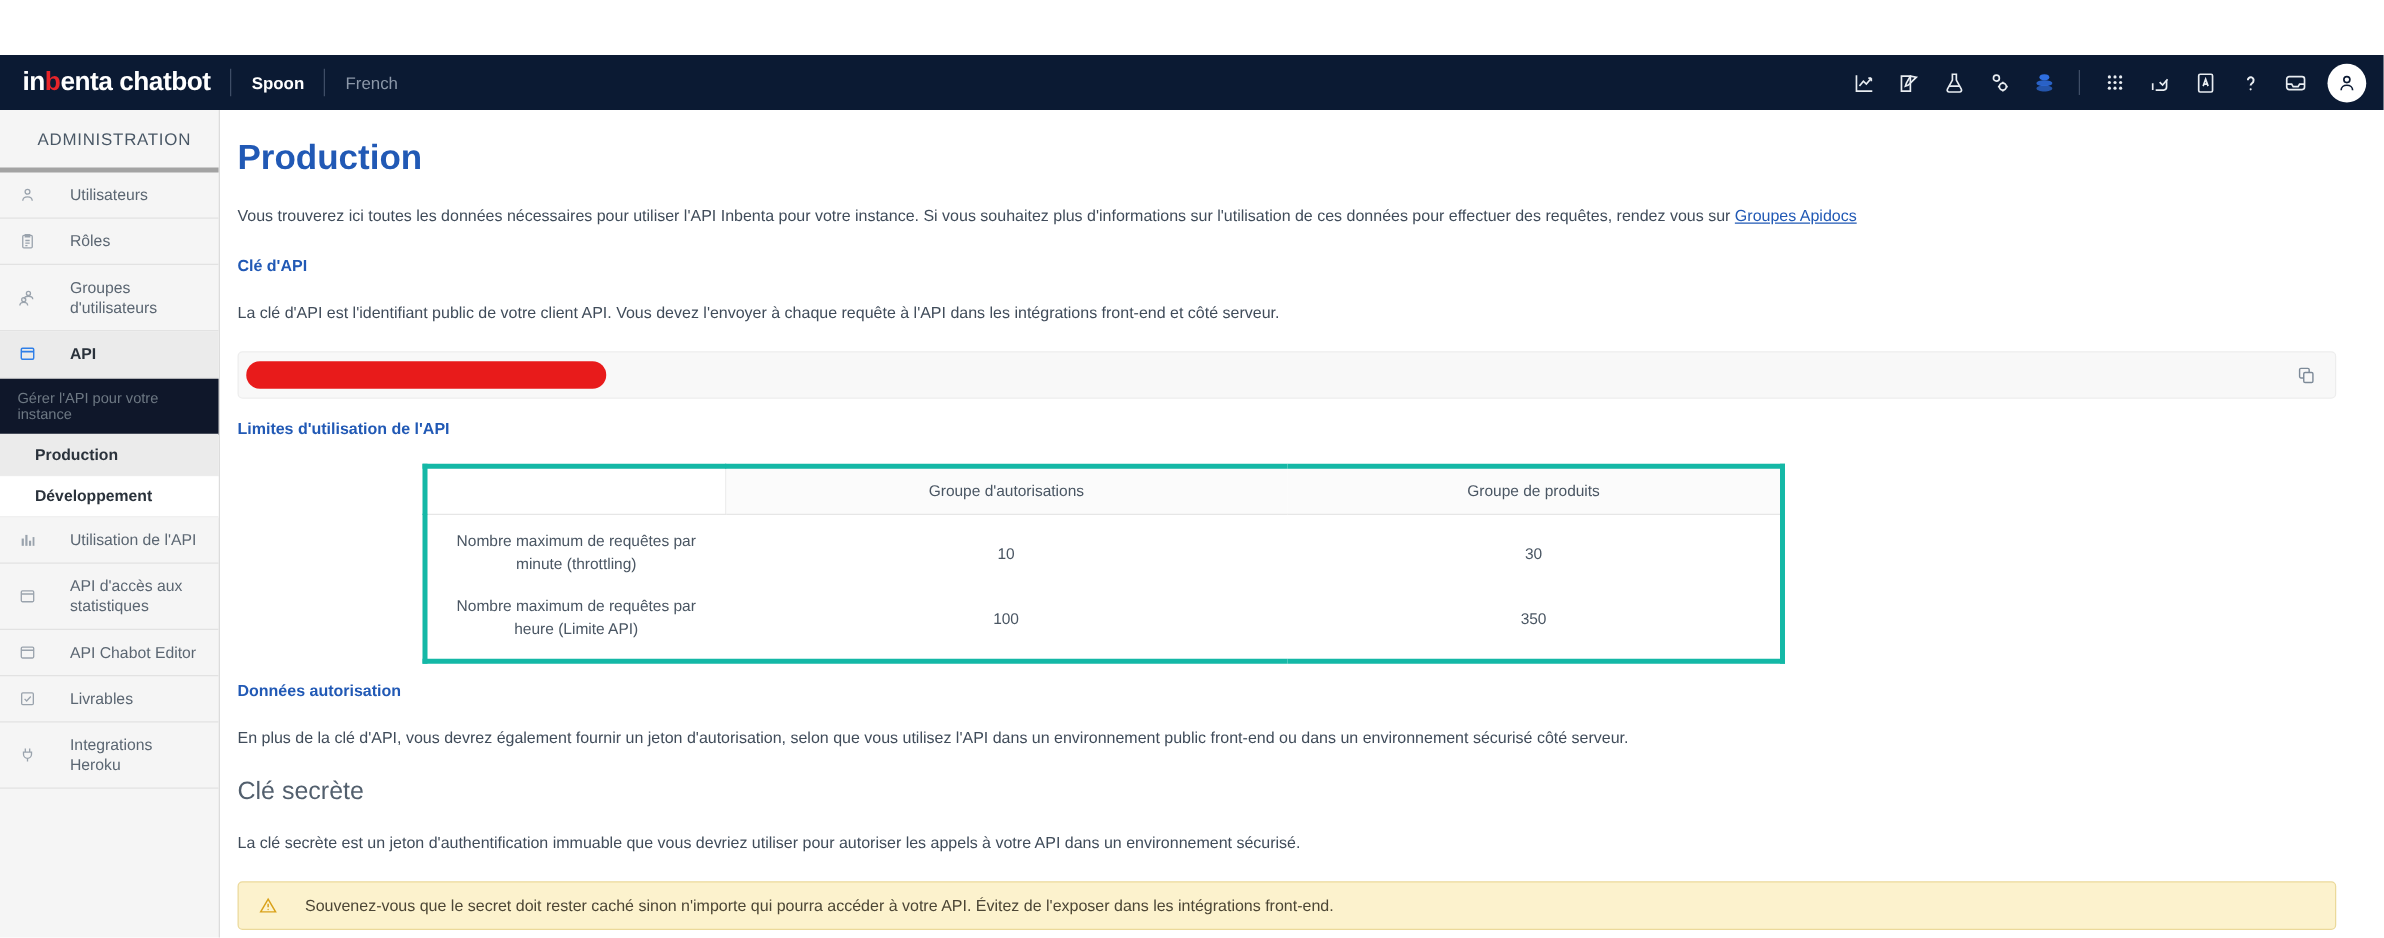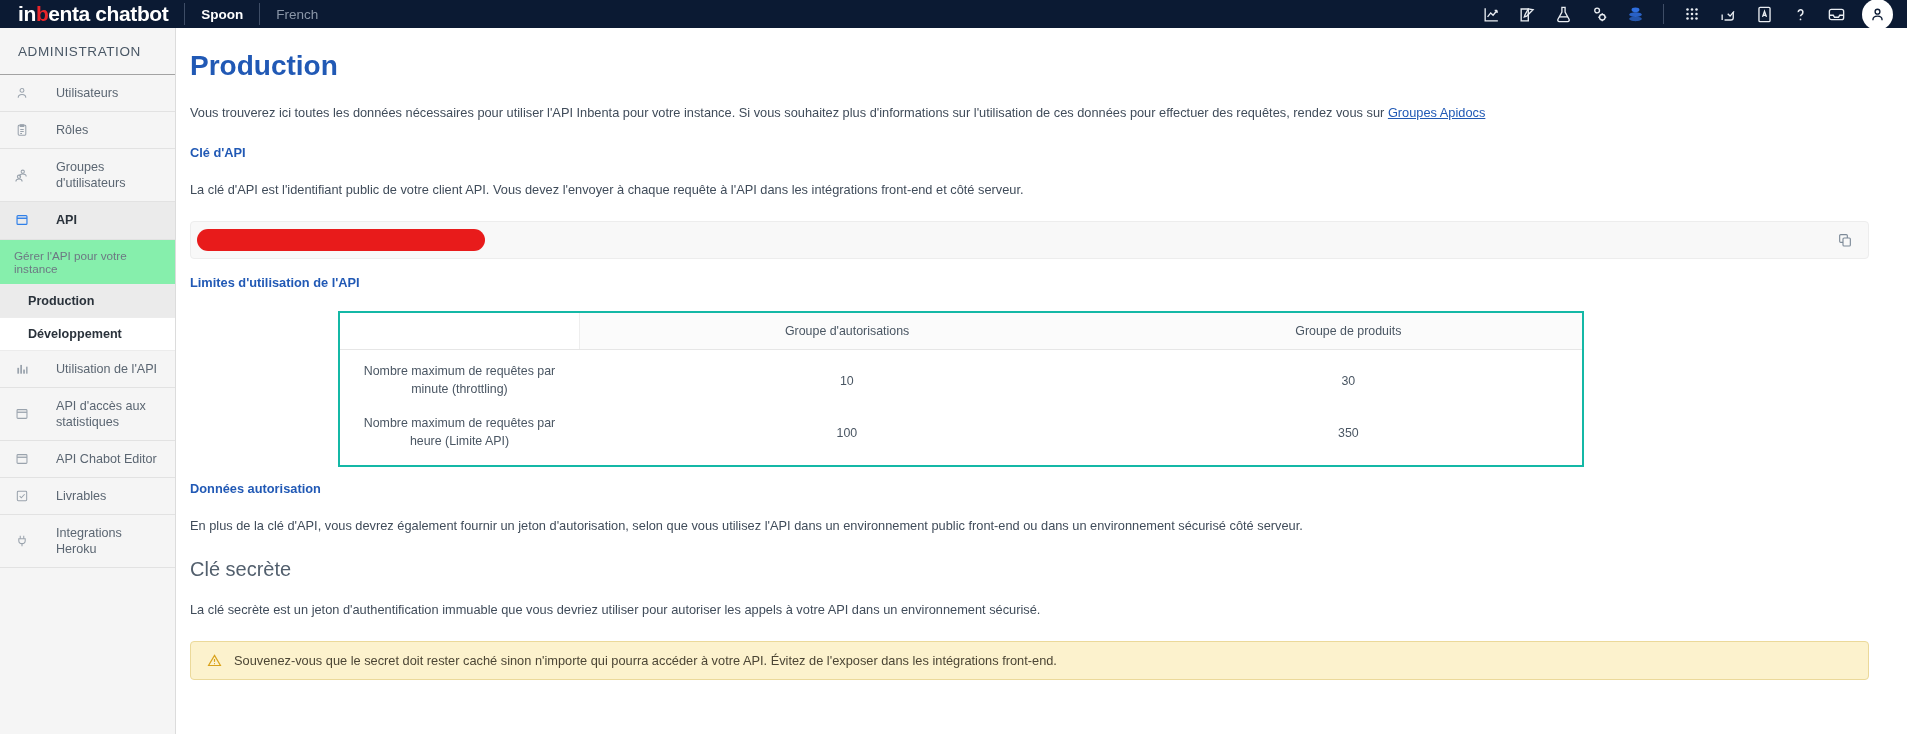--- a/index.html
+++ b/index.html
@@ -6,26 +6,27 @@
   html, body {
     width: 1907px; height: 750px;
     overflow: hidden;
     font-family: "Liberation Sans", sans-serif;
     background: #ffffff;
     color: #3b4a5a;
   }
 
   
   .topbar {
-    height: 28px;
+    height: 44px;
     background: #0b1a33;
     display: flex;
     align-items: center;
     padding: 0 14px 0 18px;
     position: relative;
+    margin-top: 44px;
   }
   .logo {
     font-size: 21px;
     font-weight: 700;
     color: #ffffff;
     letter-spacing: -0.4px;
     white-space: nowrap;
   }
   .logo .b { color: #e8252a; }
   .vdiv {
@@ -75,25 +76,25 @@
 
   
   .sidebar {
     width: 176px;
     min-width: 176px;
     background: #f5f5f5;
     border-right: 1px solid #dcdcdc;
     overflow: hidden;
   }
   .sb-title {
-    padding: 16px 14px 15px 18px;
+    padding: 16px 14px 15px 30px;
     font-size: 13.5px;
     letter-spacing: 0.6px;
     color: #4a5866;
-    border-bottom: 1px solid #a3a3a3;
+    border-bottom: 4px solid #a3a3a3;
   }
   .sb-item {
     display: flex;
     align-items: center;
     gap: 27px;
     padding: 10px 12px 10px 14px;
     font-size: 12.6px;
     color: #5b6672;
     border-bottom: 1px solid #e2e2e2;
     cursor: pointer;
@@ -103,21 +104,21 @@
     width: 15px; min-width: 15px;
     display: flex; align-items: center; justify-content: center;
     color: #9aa3ad;
   }
   .sb-item.sel { background: #ebebeb; color: #2a323b; font-weight: 700; }
   .sb-item.sel .ico { color: #2f7fe8; }
   .sb-sub-head {
     padding: 9px 12px 9px 14px;
     font-size: 11.7px;
     color: #6d7883;
-    background: #86efac;
+    background: #0f172a;
     border-bottom: 1px solid #ececec;
   }
   .sb-sub {
     padding: 9px 12px 9px 28px;
     font-size: 12.6px;
     color: #2a323b;
     background: #ffffff;
     border-bottom: 1px solid #ececec;
     cursor: pointer;
     font-weight: 700;
@@ -190,24 +191,24 @@
     border-radius: 13px;
     height: 22px;
     top: 50%;
     transform: translateY(-50%);
   }
   .redact.short { left: 6px; width: 288px; }
 
   
   .tablewrap { padding-left: 148px; margin-bottom: 14px; }
   table.limits {
-    width: 1246px;
+    width: 1090px;
     border-collapse: collapse;
     background: #ffffff;
-    border: 2px solid #14b8a6;
+    border: 4px solid #14b8a6;
   }
   table.limits th {
     font-size: 12.4px;
     font-weight: 400;
     color: #4a5663;
     text-align: center;
     padding: 11px 8px;
     background: #fbfbfb;
     border-bottom: 1px solid #e6e6e6;
   }
@@ -228,21 +229,21 @@
   table.limits tr.r2 td { padding-top: 9px; padding-bottom: 14px; }
 
   
   .warn {
     background: #fcf2cd;
     border: 1px solid #ebd99a;
     border-radius: 4px;
     padding: 11px 16px;
     display: flex;
     align-items: center;
-    gap: 12px;
+    gap: 22px;
     font-size: 12.8px;
     color: #4c4635;
     margin-bottom: 18px;
   }
   .warn .wico { color: #d9a21b; display: flex; flex-shrink: 0; }
 </style>
 </head>
 <body>
 
 <div class="topbar">

